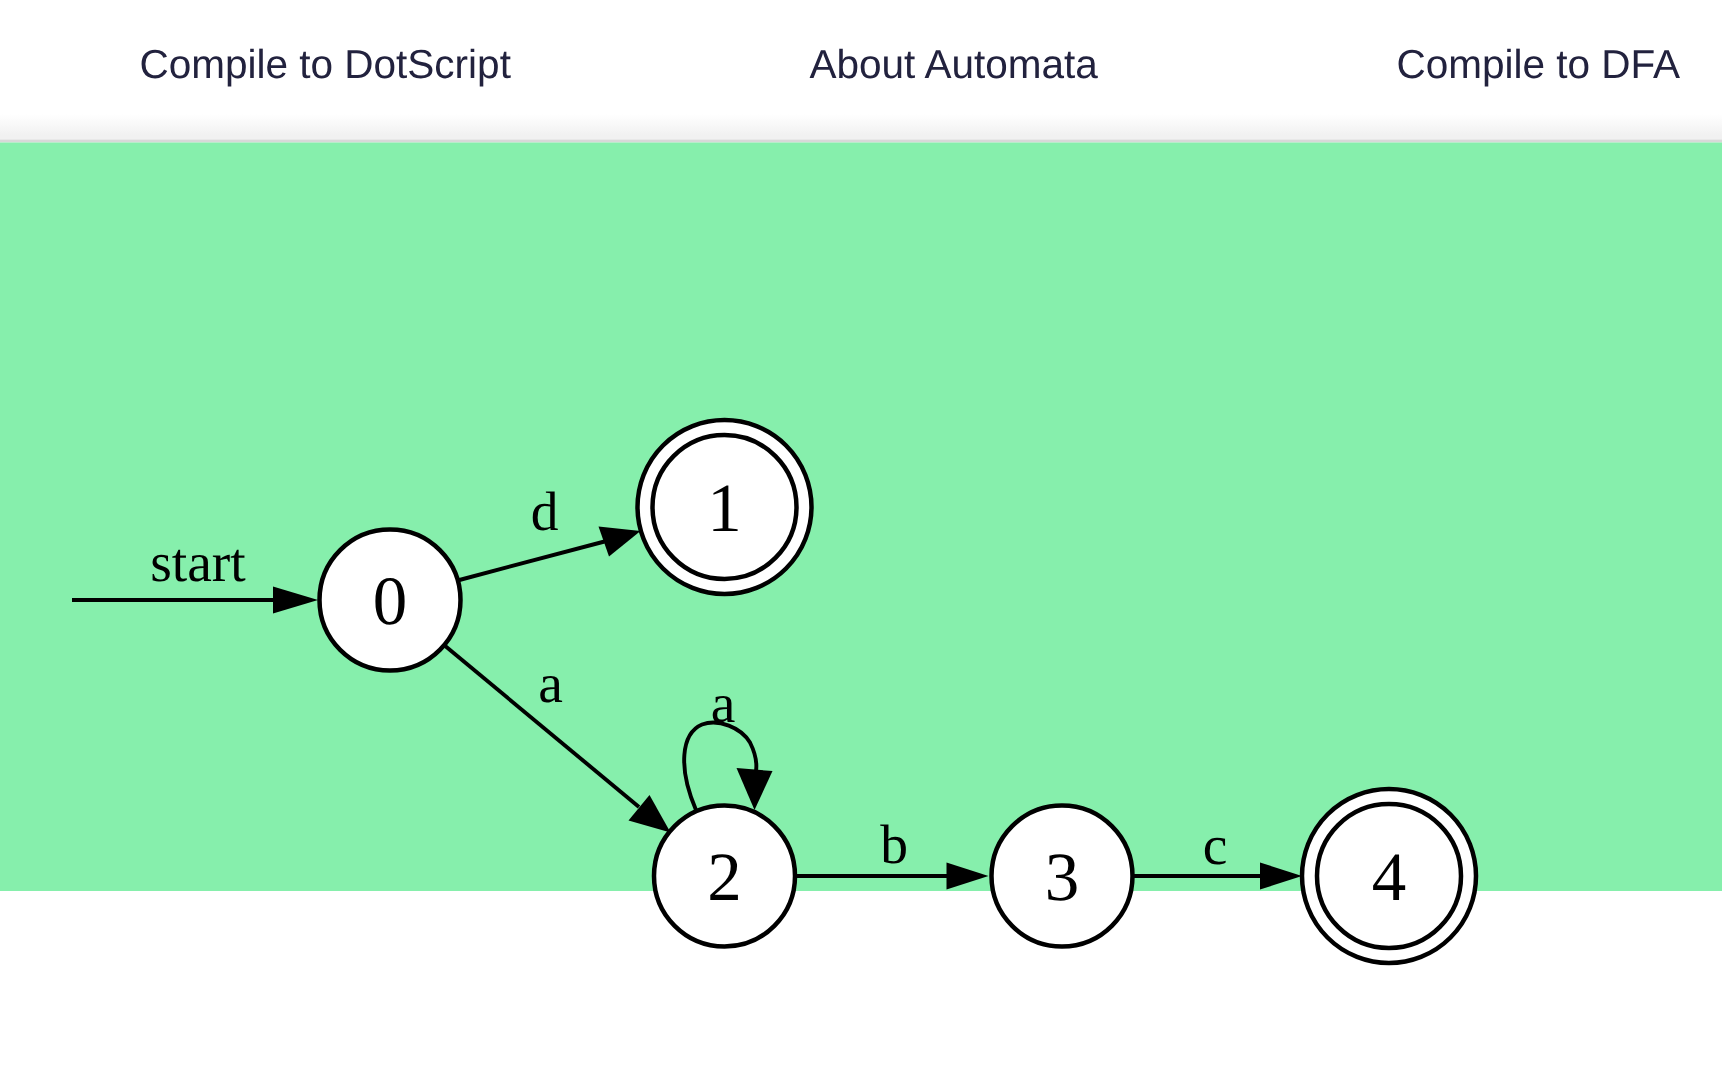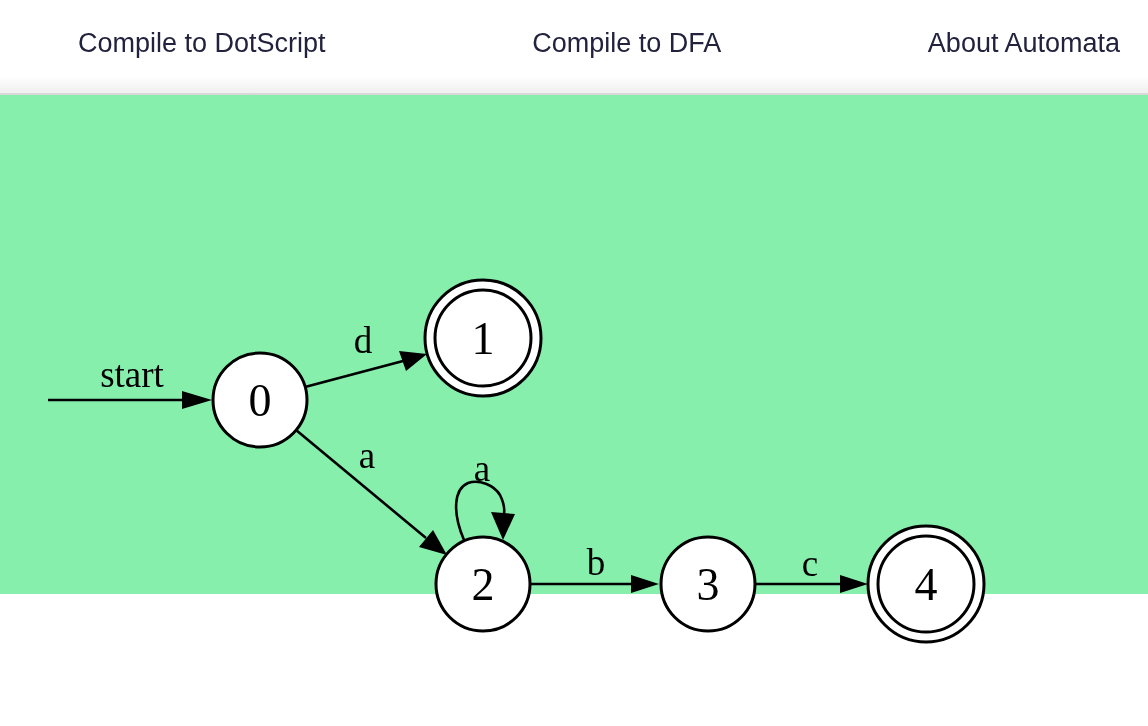--- a/index.html
+++ b/index.html
@@ -28,20 +28,21 @@
     padding: 0 28px 6px 78px;
     box-sizing: border-box;
   }
   .nav-item {
     font-family: "Liberation Sans", sans-serif;
     font-size: 27px;
     color: #22223e;
     text-decoration: none;
     cursor: pointer;
     white-space: nowrap;
+    margin-left: 15px;
   }
   .canvas {
     width: 1148px;
     height: 499px;
     background: #86efac;
   }
   svg .edge-line {
     stroke: #000000;
     stroke-width: 2.6;
     fill: none;
@@ -72,22 +73,22 @@
     fill: #000000;
     text-anchor: middle;
   }
 </style>
 </head>
 <body>
 
 <header class="navbar">
   <nav class="nav-items">
     <a class="nav-item">Compile to DotScript</a>
+    <a class="nav-item">About Automata</a>
     <a class="nav-item">Compile to DFA</a>
-    <a class="nav-item">About Automata</a>
   </nav>
 </header>
 
 <main class="canvas">
   <svg width="1148" height="631" viewBox="0 0 1148 631" xmlns="http://www.w3.org/2000/svg">
 
     <g>
       <text class="edge-label" x="132" y="292">start</text>
       <line class="edge-line" x1="48" y1="305" x2="184" y2="305"></line>
       <polygon class="arrowhead" points="212,305 182,296 182,314"></polygon>

